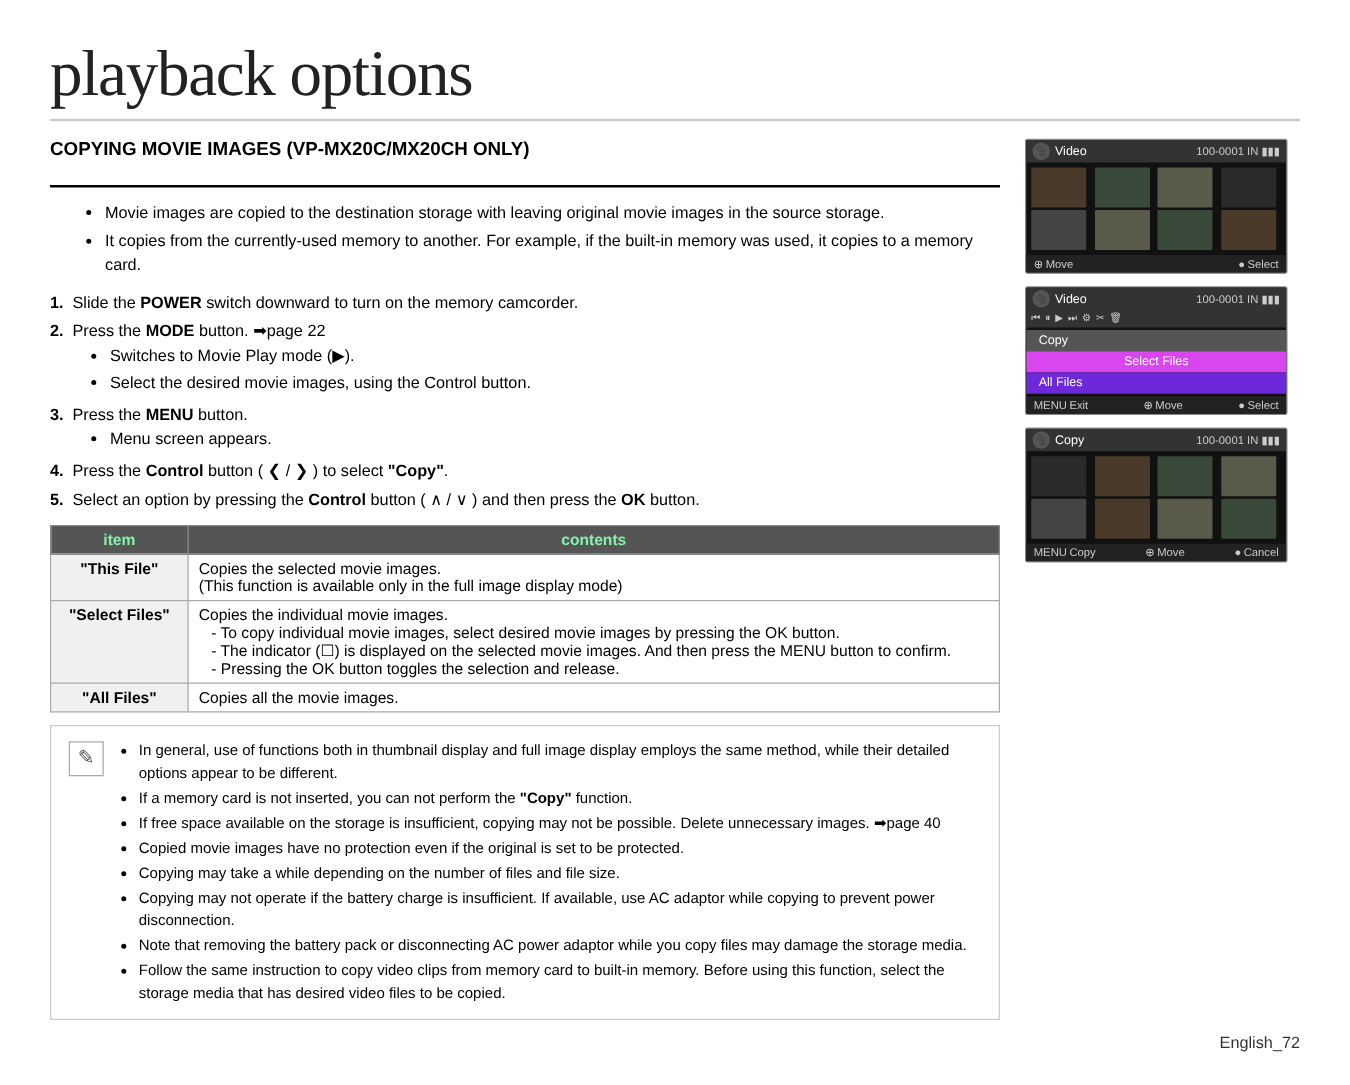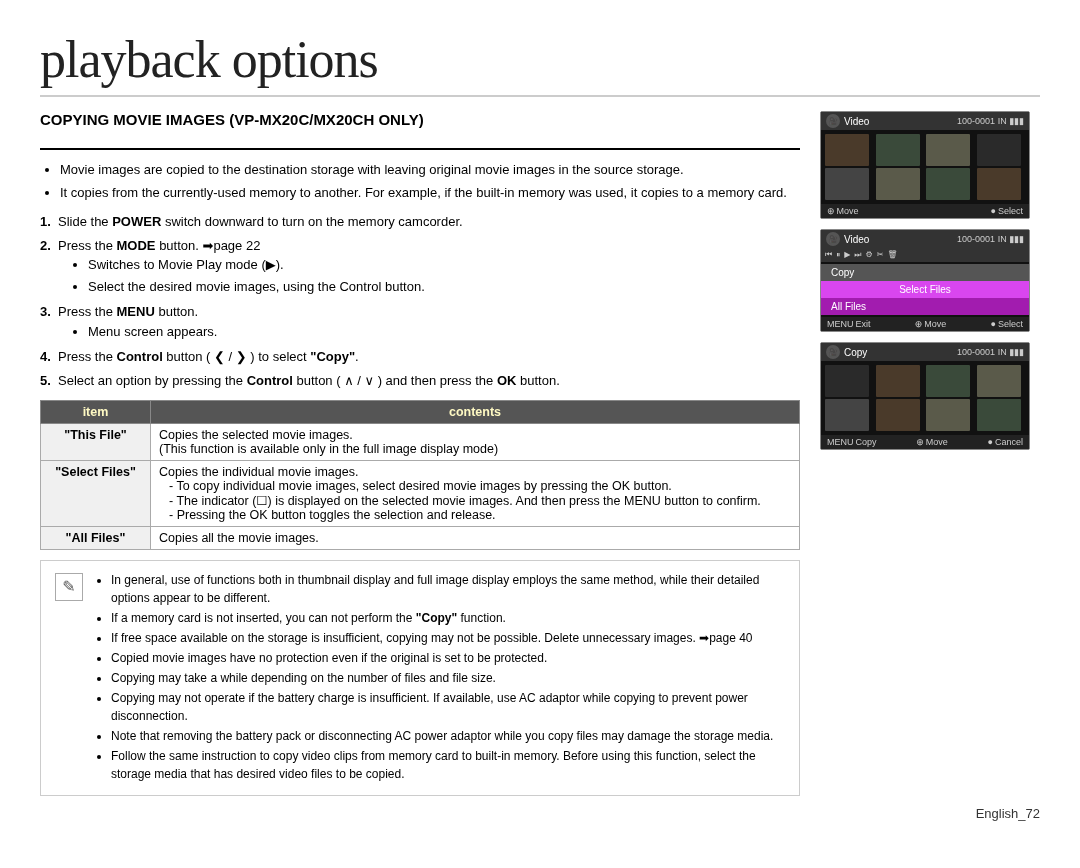--- a/index.html
+++ b/index.html
@@ -52,20 +52,21 @@
       gap: 10px;
     }
 
     
     .bullet-list {
       margin: 0 0 10px 20px;
       line-height: 1.5;
     }
     .bullet-list li {
       margin-bottom: 3px;
+      margin-left: 24px;
     }
 
     
     .steps {
       margin: 0 0 10px 0;
       padding-left: 0;
       list-style: none;
     }
     .step-item {
       display: flex;
@@ -90,21 +91,21 @@
 
     
     .content-table {
       width: 100%;
       border-collapse: collapse;
       margin-bottom: 10px;
       font-size: 12.5px;
     }
     .content-table th {
       background: #555;
-      color: #fef9c3;
+      color: #86efac;
       border: 1px solid #888;
       padding: 4px 8px;
       text-align: center;
     }
     .content-table td {
       border: 1px solid #aaa;
       padding: 4px 8px;
       vertical-align: top;
     }
     .content-table td.item-col {
@@ -256,21 +257,21 @@
       cursor: pointer;
     }
     .sc-menu-item.active {
       background: #555;
     }
     .sc-menu-item.selected {
       background: #d946ef;
       text-align: center;
     }
     .sc-menu-item.highlight {
-      background: #a21caf;
+      background: #6d28d9;
     }
 
     
     .sc-copy-grid {
       display: grid;
       grid-template-columns: repeat(4, 1fr);
       gap: 2px;
       padding: 4px;
       position: relative;
     }

